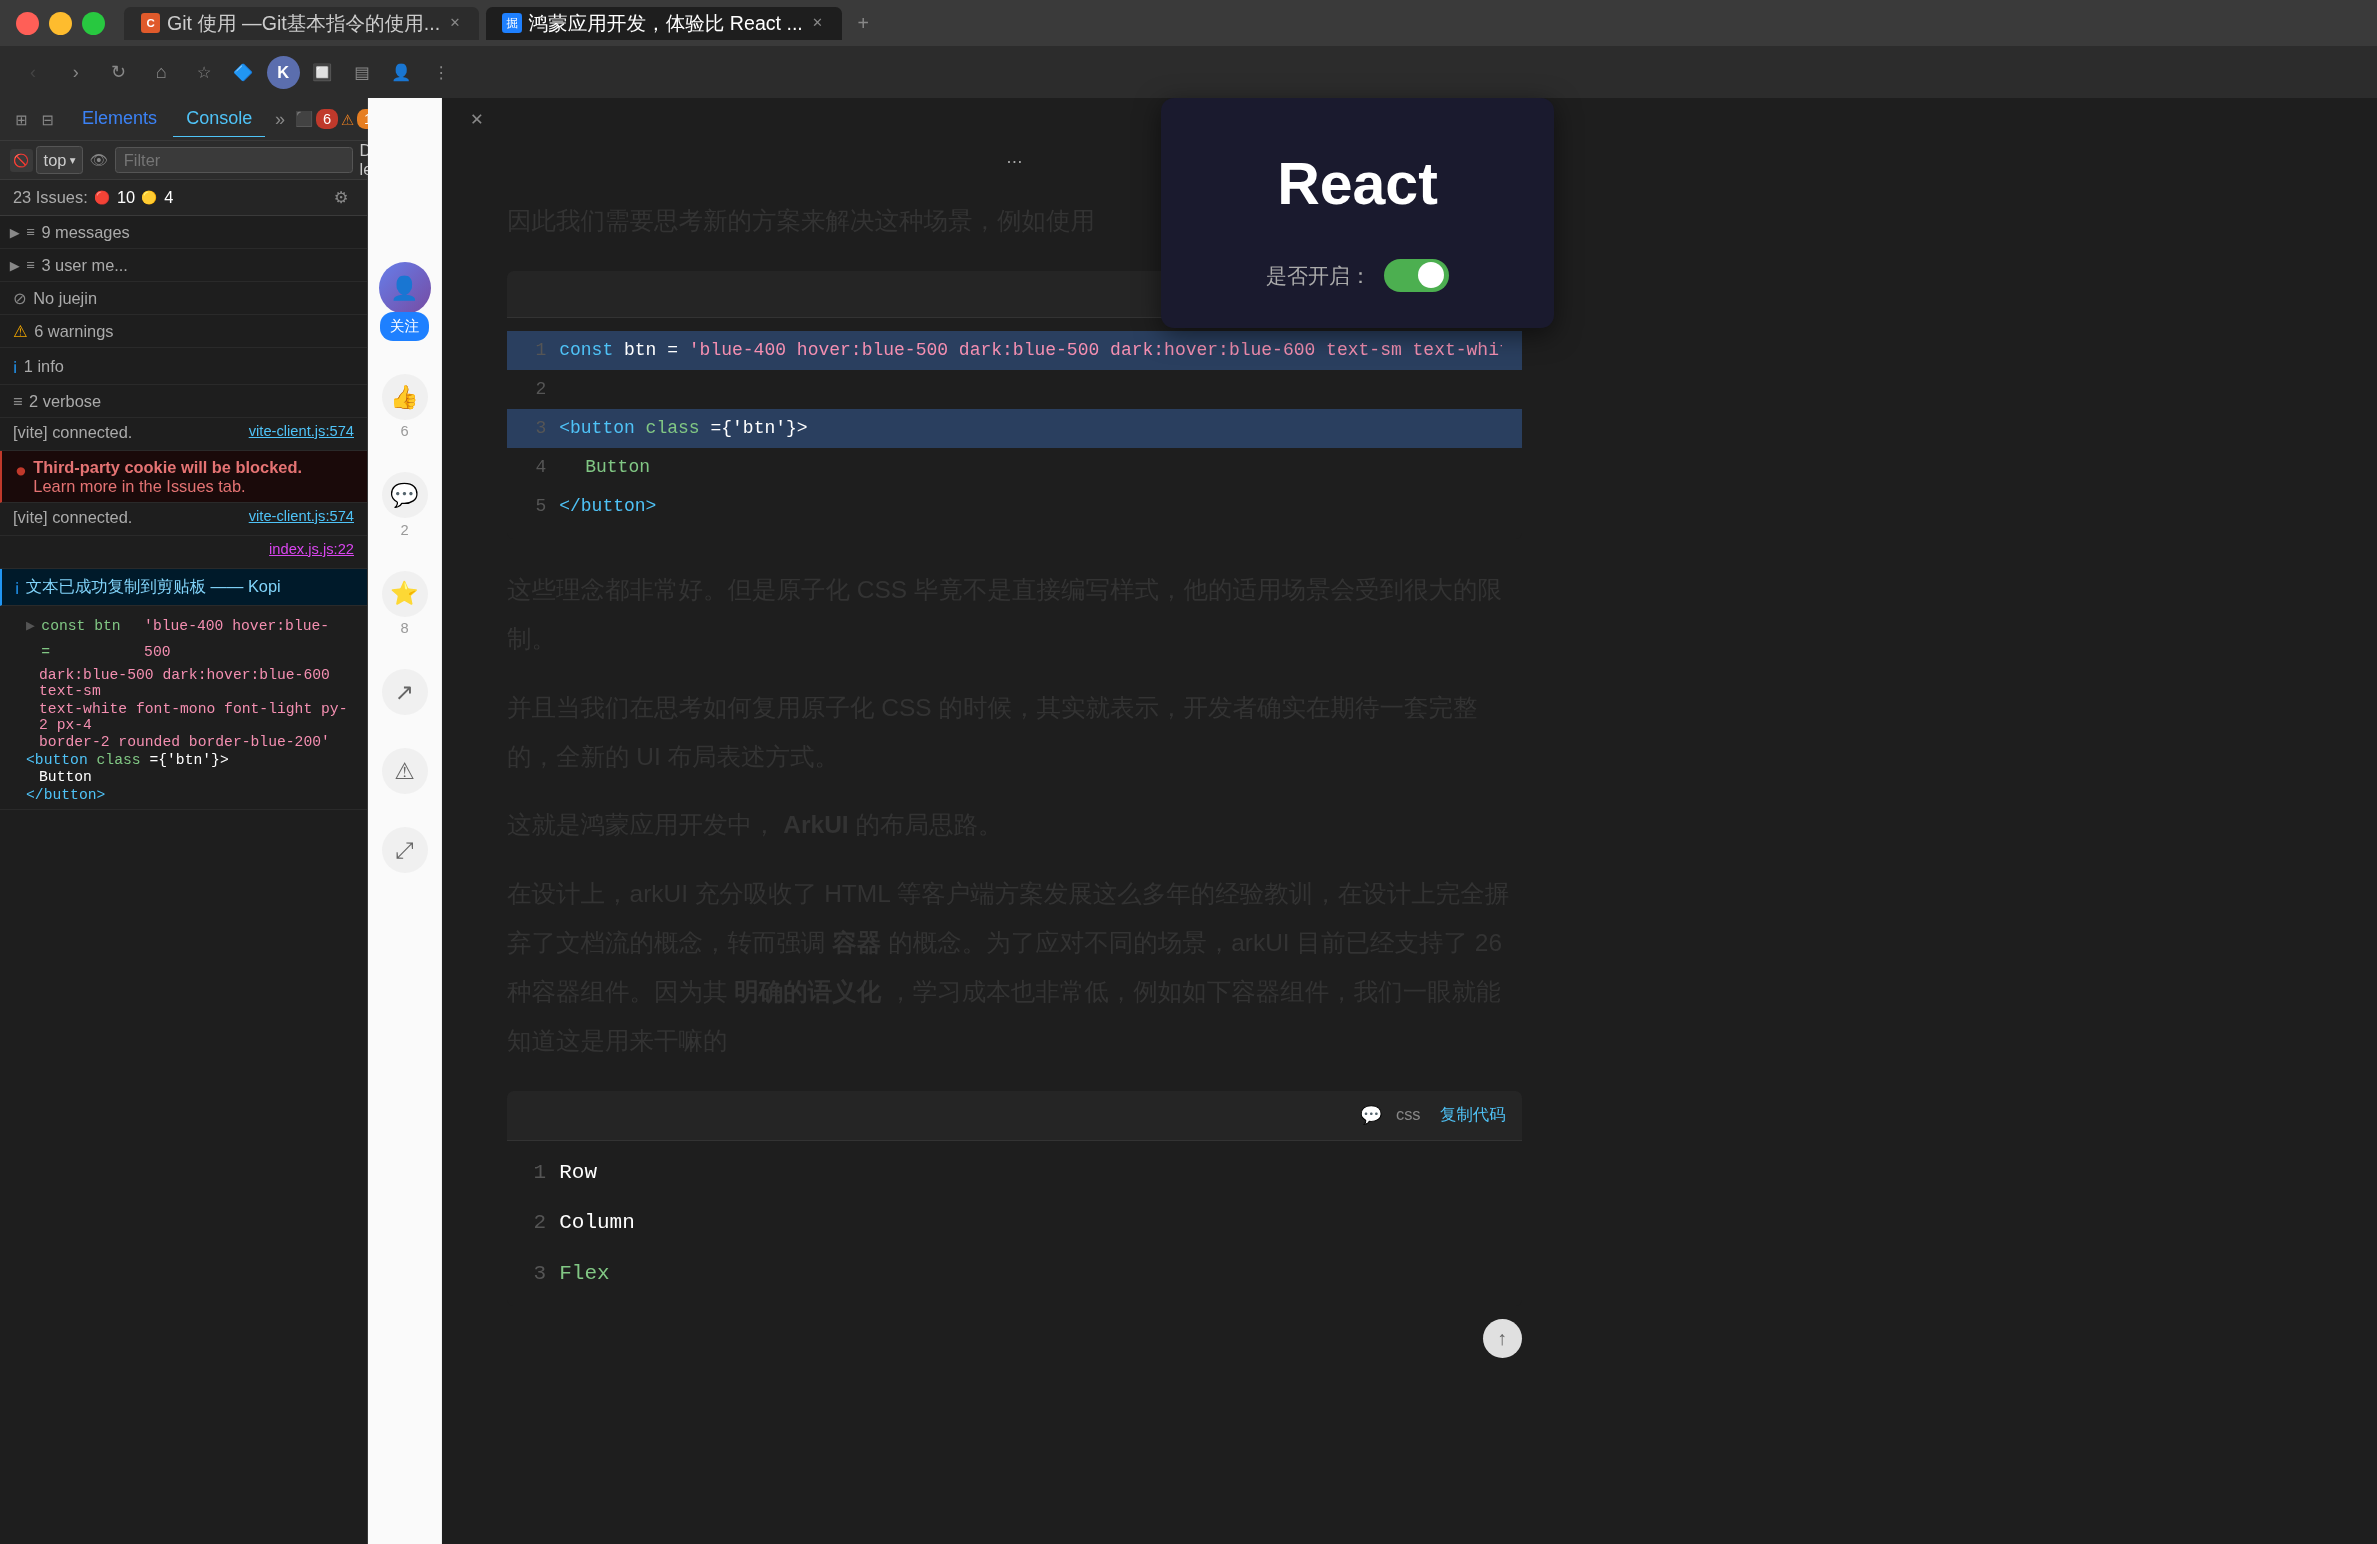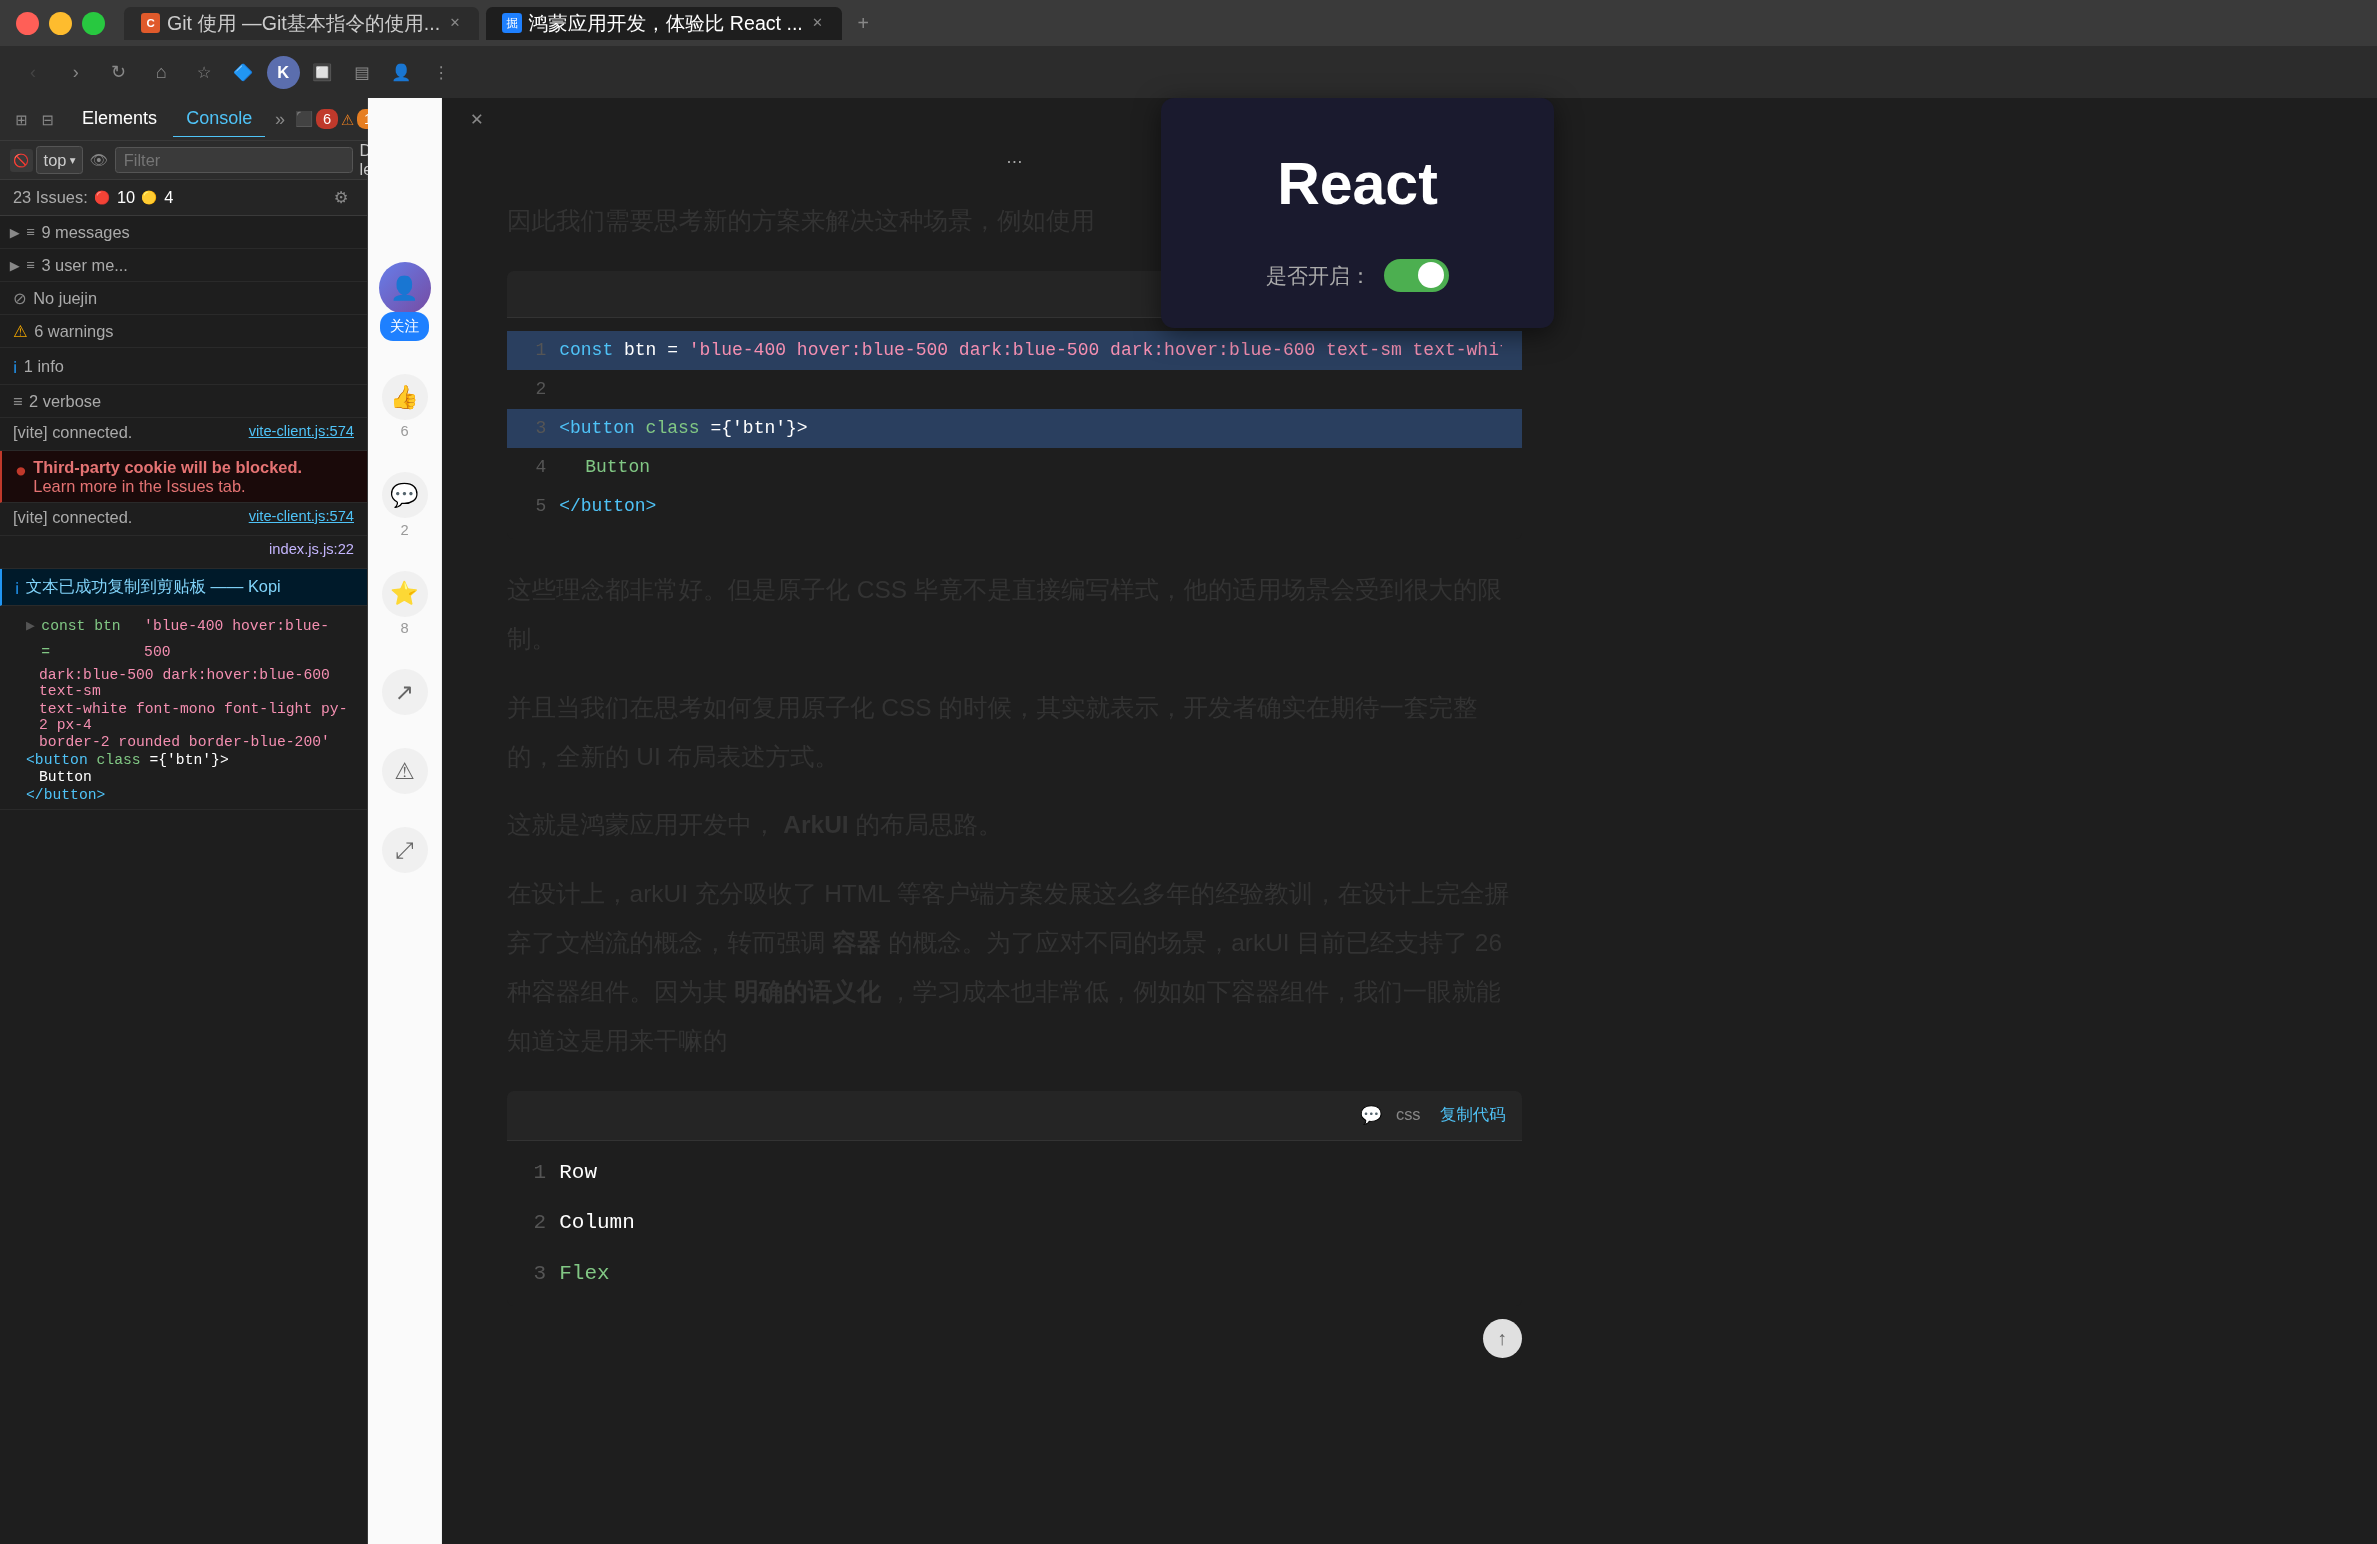--- a/index.html
+++ b/index.html
@@ -27,21 +27,21 @@
     .nav-actions { display: flex; gap: 6.5px; }
     .nav-action-btn { width: 33px; height: 33px; display: flex; align-items: center; justify-content: center; font-size: 16.4px; color: #888; cursor: pointer; }
 
     
     .main-layout { display: flex; height: calc(1545px - 98px); }
 
     
     .devtools { width: 368px; background: #1e1e1e; border-right: 0.8px solid #3a3a3a; display: flex; flex-direction: column; flex-shrink: 0; }
     
     .devtools-tabs { display: flex; align-items: center; height: 43px; background: #2c2c2c; border-bottom: 0.8px solid #3a3a3a; padding: 0 9.8px; gap: 3.3px; }
-    .devtools-tab { padding: 6.5px 13px; font-size: 18px; color: #ffffff; cursor: pointer; border-bottom: 1.6px solid transparent; }
+    .devtools-tab { padding: 6.5px 13px; font-size: 18px; color: #3b82f6; cursor: pointer; border-bottom: 1.6px solid transparent; }
     .devtools-tab.active { color: #4fc3f7; border-bottom: 1.6px solid #4fc3f7; }
     .devtools-more { font-size: 18px; color: #888; padding: 6.5px; cursor: pointer; }
     .devtools-badge { display: flex; align-items: center; gap: 3.3px; font-size: 16.4px; }
     .badge-error { background: #c0392b; color: white; border-radius: 8.2px; padding: 1.6px 6.5px; font-size: 14.7px; }
     .badge-warning { background: #e67e22; color: white; border-radius: 8.2px; padding: 1.6px 6.5px; font-size: 14.7px; }
     .devtools-actions { margin-left: auto; display: flex; align-items: center; gap: 6.5px; }
     .devtools-action-btn { width: 29.5px; height: 29.5px; display: flex; align-items: center; justify-content: center; font-size: 16.4px; color: #888; cursor: pointer; }
 
     .console-toolbar { display: flex; align-items: center; height: 39px; background: #2c2c2c; border-bottom: 0.8px solid #3a3a3a; padding: 0 9.8px; gap: 6.5px; }
     .console-filter-input { flex: 1; height: 26px; background: #3a3a3a; border: 0.8px solid #555; border-radius: 3.3px; padding: 0 8.2px; font-size: 16.4px; color: #ccc; outline: none; }
@@ -233,21 +233,21 @@
           </div>
         </div>
       </div>
 
       <div class="console-message log" style="padding:4.9px 13px;border-bottom:0.8px solid #2a2a2a;display:flex;justify-content:space-between;">
         <span style="font-size:16.4px;color:#aaa;">[vite] connected.</span>
         <a style="color:#4fc3f7;font-size:14.7px;text-decoration:underline;cursor:pointer;">vite-client.js:574</a>
       </div>
 
       <div class="console-message log" style="padding:4.9px 13px;border-bottom:0.8px solid #2a2a2a;display:flex;justify-content:flex-end;">
-        <a style="color:#c4b5fd;font-size:14.7px;cursor:pointer;">index.js.js:22</a>
+        <a style="color:#d946ef;font-size:14.7px;text-decoration:underline;cursor:pointer;">index.js.js:22</a>
       </div>
 
       <div class="console-message info" style="padding:6.5px 13px;background:#001a2a;border-left:2.5px solid #2196f3;display:flex;align-items:flex-start;gap:6.5px;">
         <span style="color:#2196f3;font-size:16.4px;">ℹ</span>
         <span style="font-size:16.4px;color:#81d4fa;">文本已成功复制到剪贴板 —— Kopi</span>
       </div>
 
       <div style="padding:6.5px 13px;background:#1e1e1e;border-bottom:0.8px solid #2a2a2a;">
         <div style="display:flex;flex-direction:column;gap:1.6px;">
           <div style="display:flex;gap:6.5px;font-family:'Courier New',monospace;font-size:14.7px;line-height:1.8;">

